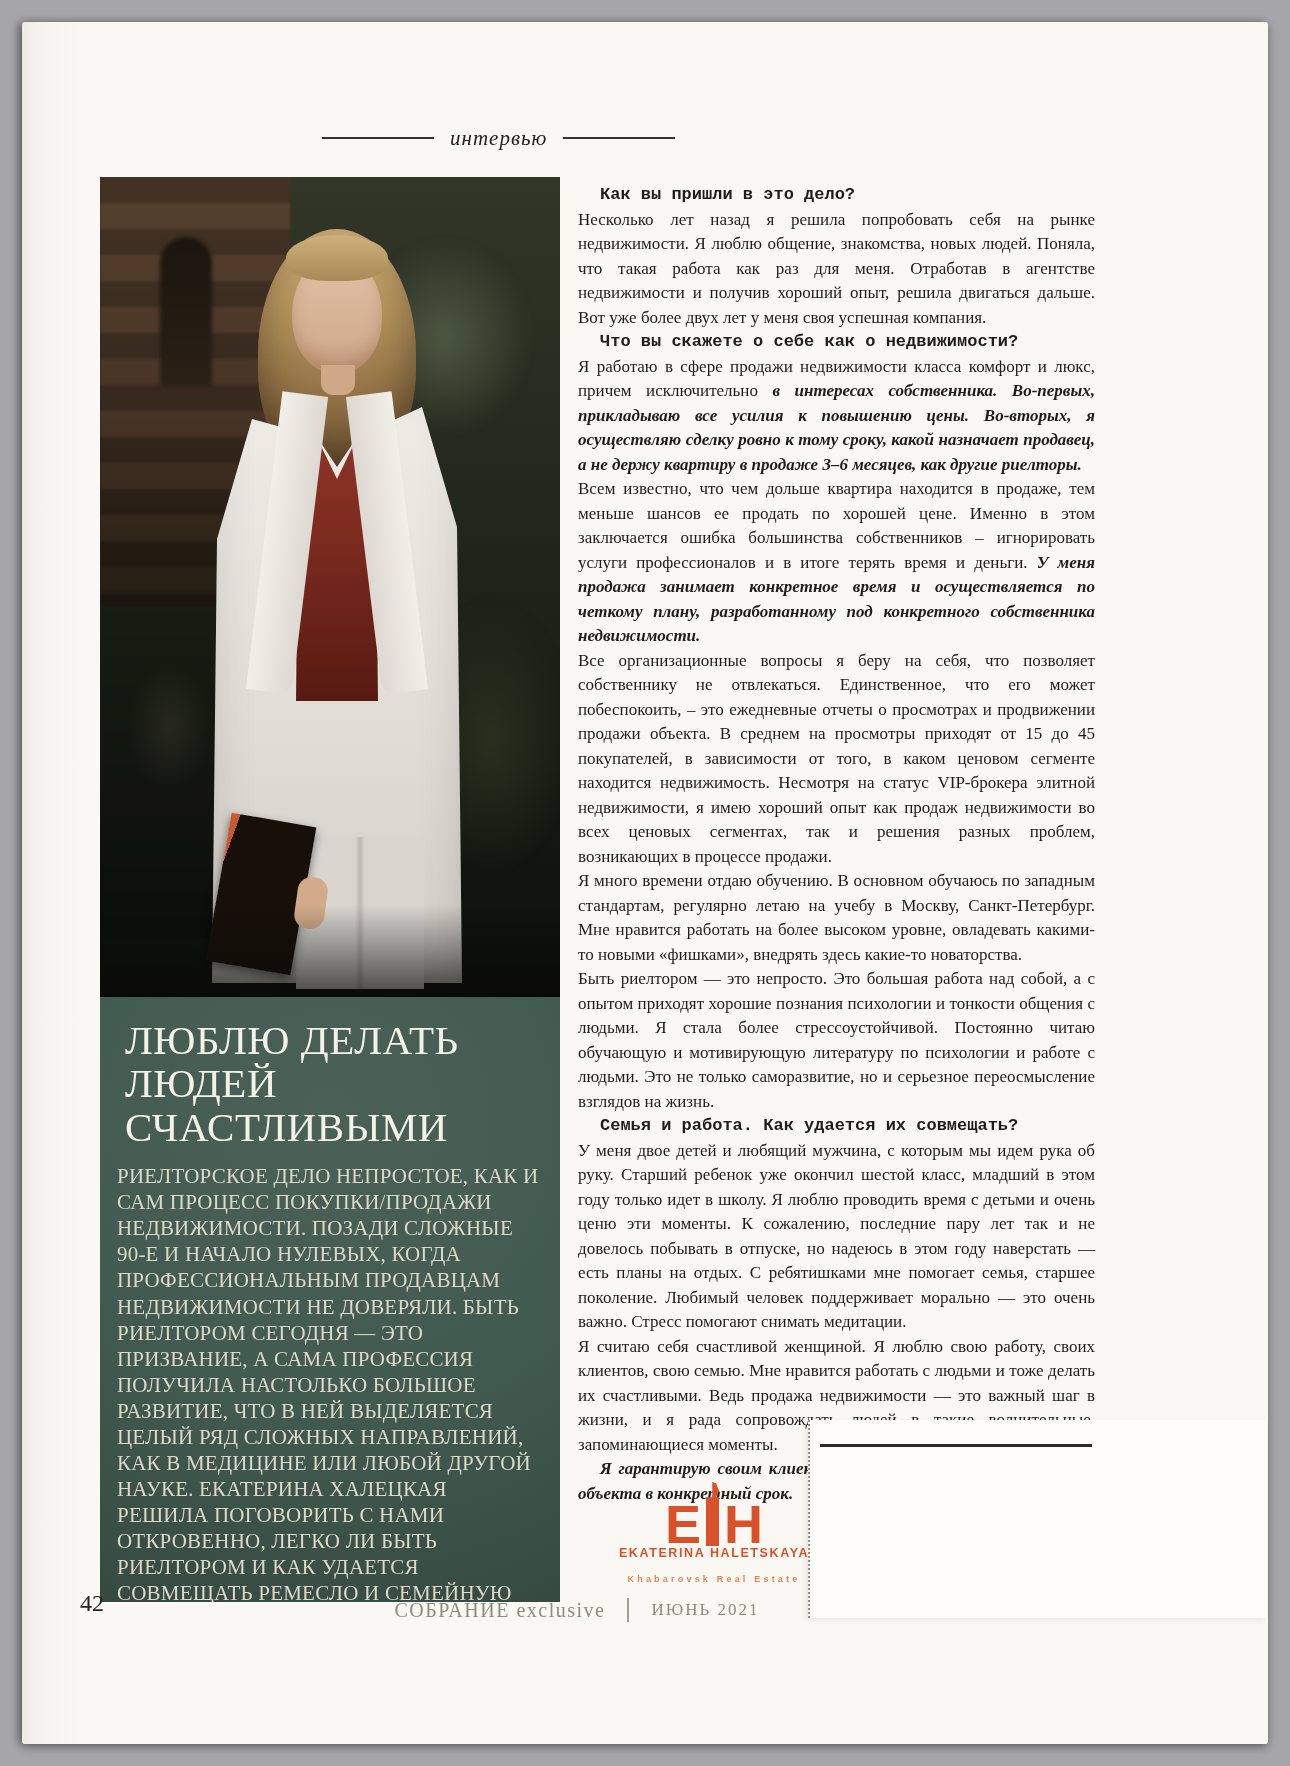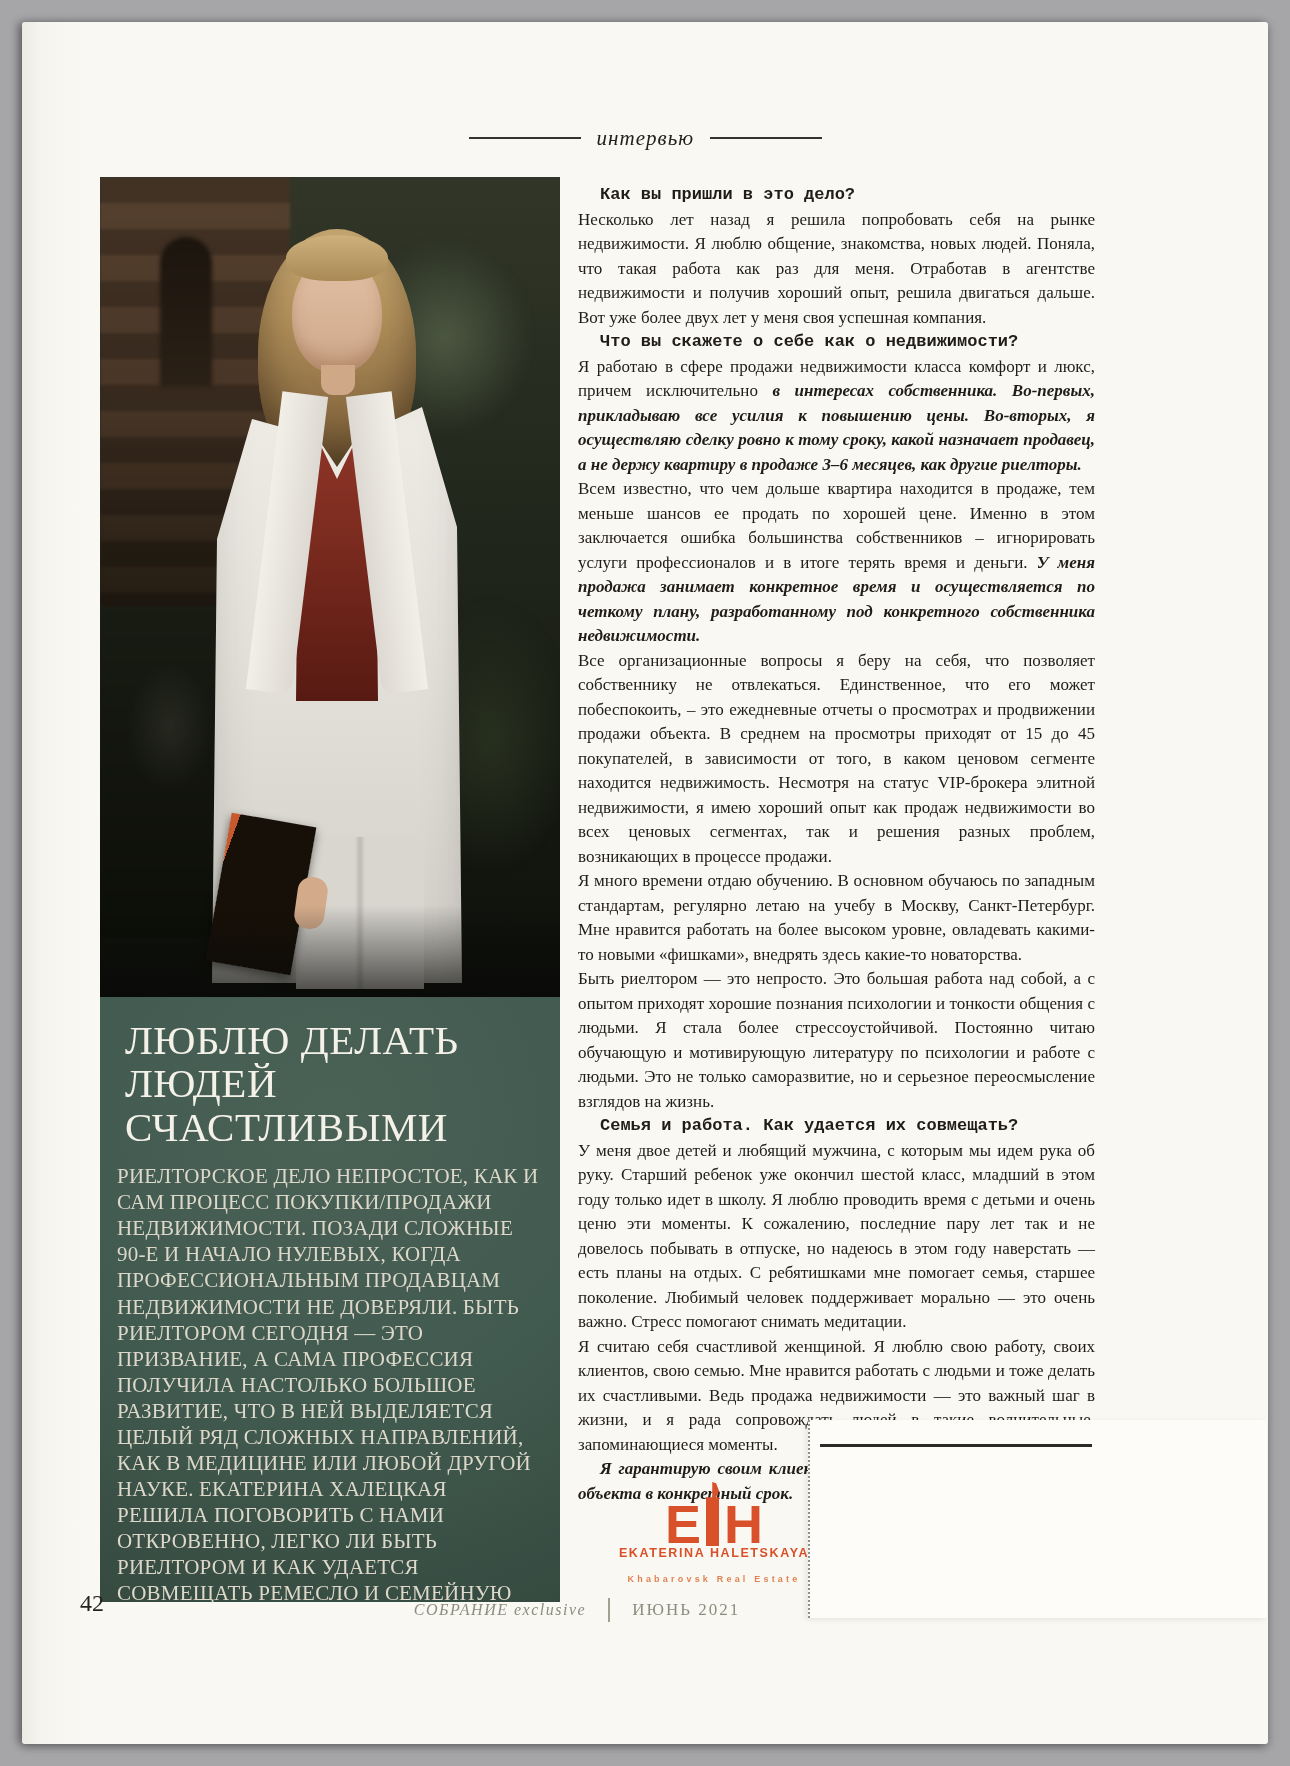--- a/index.html
+++ b/index.html
@@ -11,21 +11,21 @@
   }
   .page{
     position:absolute;left:22px;top:22px;width:1246px;height:1722px;
     background:linear-gradient(90deg,#eceae4 0,#f6f4ee 18px,#faf8f2 60px,#faf8f2 100%);
     box-shadow:-4px 0 8px rgba(0,0,0,.30), 0 3px 10px rgba(0,0,0,.28);
     border-radius:3px;
   }
   
   .masthead{
     position:absolute;left:300px;top:96px;width:500px;height:40px;
-    display:flex;align-items:center;justify-content:flex-end;gap:16px;
+    display:flex;align-items:center;justify-content:flex-start;gap:16px;
   }
   .masthead .rule{height:2px;width:112px;background:#35332f;}
   .masthead .label{
     font-style:italic;font-size:21px;color:#23211e;letter-spacing:1px;
   }
   
   .photo{
     position:absolute;left:78px;top:155px;width:460px;height:900px;
     background:linear-gradient(180deg,#313628 0%,#23281d 35%,#13160f 75%,#0a0b08 100%);
     overflow:hidden;
@@ -173,21 +173,21 @@
   .logo-tagline{
     margin-top:14px;font-family:"Liberation Sans","DejaVu Sans",sans-serif;
     font-size:9px;font-weight:700;letter-spacing:3.2px;color:#e08455;white-space:nowrap;
   }
   
   .page-number{position:absolute;left:58px;top:1568px;font-size:24px;color:#26241f;}
   .footer-center{
     position:absolute;left:290px;top:1576px;width:530px;
     display:flex;align-items:center;justify-content:center;gap:22px;color:#8d8d7f;
   }
-  .footer-center .mag{font-size:16px;letter-spacing:1.5px;font-style:italic;}
+  .footer-center .mag{font-size:20px;letter-spacing:1.5px;}
   .footer-center .sep{width:2px;height:24px;background:#a0a093;}
   .footer-center .issue{font-size:17px;letter-spacing:2px;}
 </style>
 </head>
 <body>
 
 <div class="page">
 
   <div class="masthead">
     <div class="rule"></div>

